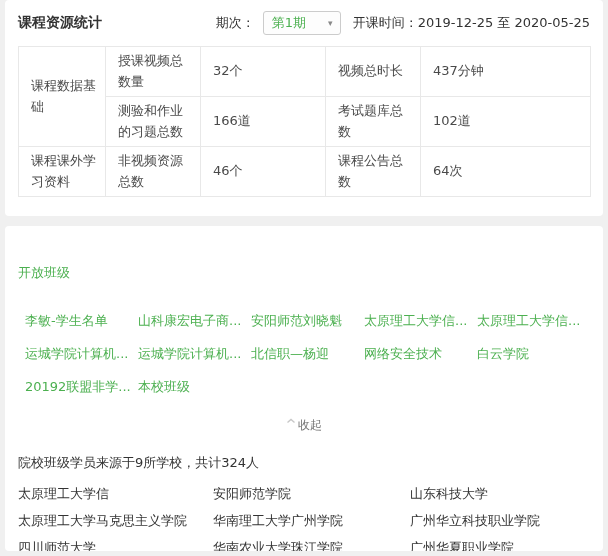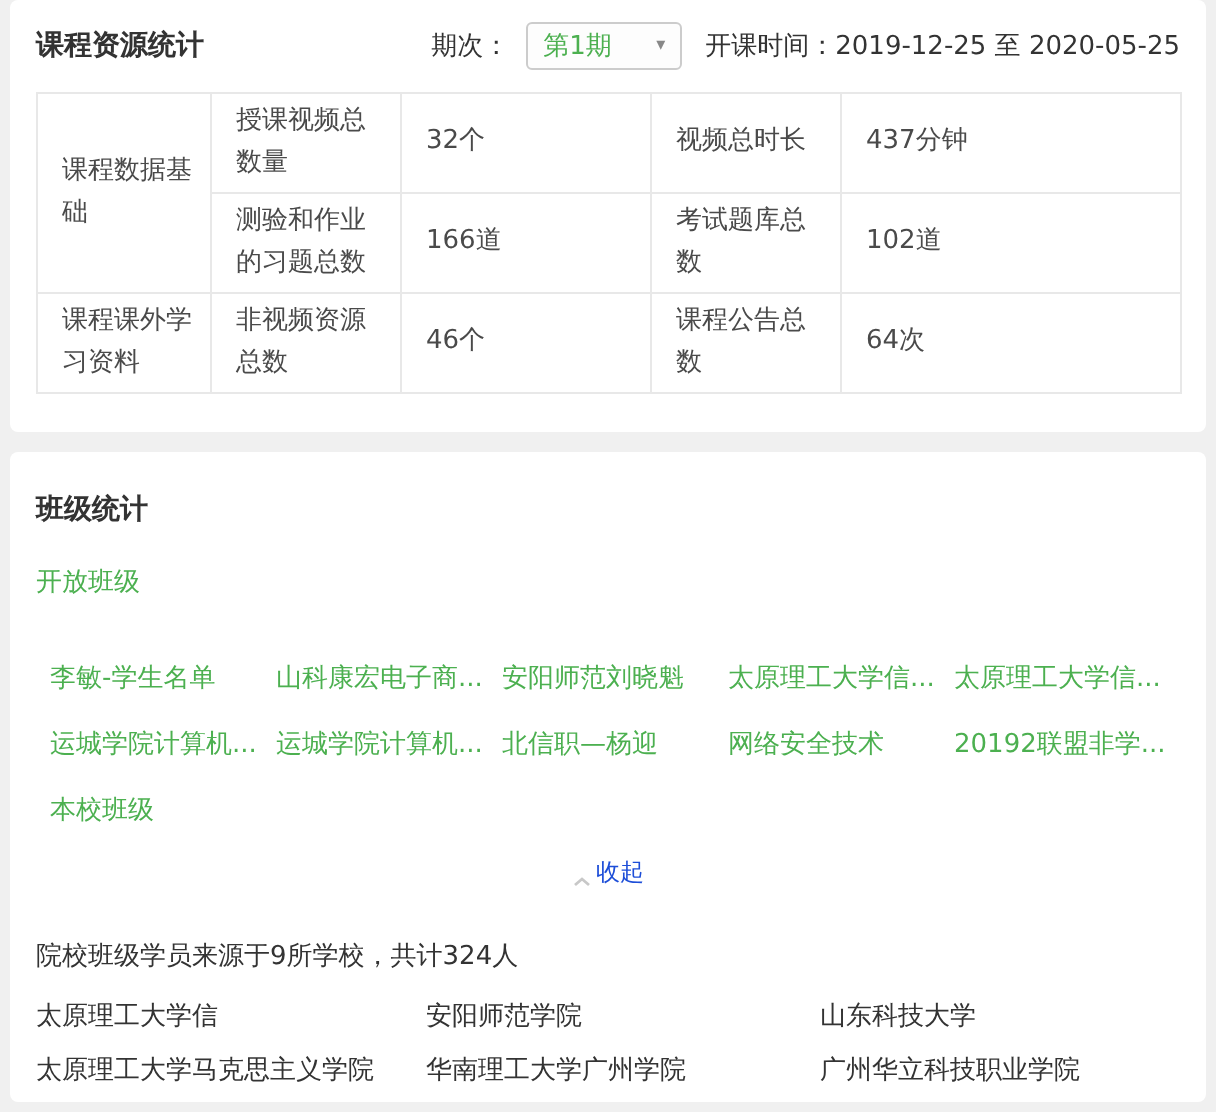--- a/index.html
+++ b/index.html
@@ -40,21 +40,21 @@
   .class-grid {
     margin-top:30px; padding-left:7px;
     display:grid; grid-template-columns:repeat(5,1fr); row-gap:15px;
   }
   .class-link {
     font-size:13px; color:#4cb050; text-decoration:none;
     white-space:nowrap; overflow:hidden; padding-right:20px; cursor:pointer;
   }
   .collapse-row { margin-top:14px; text-align:center; }
   .collapse-btn {
-    display:inline-flex; align-items:flex-end; font-size:12px; color:#1d4ed8; cursor:pointer;
+    display:inline-flex; align-items:flex-start; font-size:12px; color:#737373; cursor:pointer;
   }
   .collapse-btn svg { margin-right:2px; display:block; }
   .school-summary { margin-top:20px; font-size:13px; color:#333; }
   .school-grid {
     margin-top:8px; display:grid; grid-template-columns:195px 197px 1fr;
     font-size:13px; color:#333; line-height:27px;
   }
 </style>
 </head>
 <body>
@@ -92,34 +92,34 @@
       <td class="col2">非视频资源总数</td>
       <td class="col3">46个</td>
       <td class="col4">课程公告总数</td>
       <td class="col5">64次</td>
     </tr>
   </tbody>
     </table>
 </div>
 
 <div class="card card-classes">
-  <div class="panel-title">班级统计</div>
 
   <div class="open-classes">开放班级</div>
 
   <div class="class-grid">
     <a class="class-link">李敏-学生名单</a>
     <a class="class-link">山科康宏电子商...</a>
     <a class="class-link">安阳师范刘晓魁</a>
     <a class="class-link">太原理工大学信...</a>
     <a class="class-link">太原理工大学信...</a>
     <a class="class-link">运城学院计算机...</a>
     <a class="class-link">运城学院计算机...</a>
     <a class="class-link">北信职—杨迎</a>
     <a class="class-link">网络安全技术</a>
+    <a class="class-link">白云学院</a>
     <a class="class-link">20192联盟非学...</a>
     <a class="class-link">本校班级</a>
   </div>
 
   <div class="collapse-row">
     <span class="collapse-btn">
       <svg width="10" height="8" viewBox="0 0 10 8">
         <polyline points="1.5,5.5 5,2.5 8.5,5.5" fill="none" stroke="#c8c8c8" stroke-width="1.4"></polyline>
       </svg>
       <span>收起</span>

